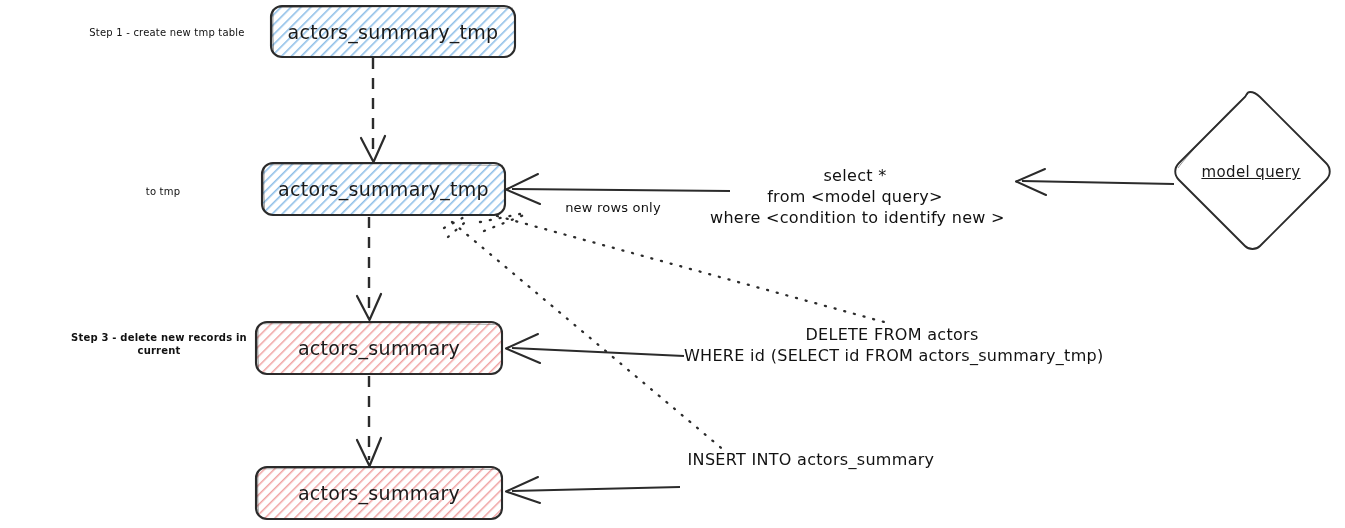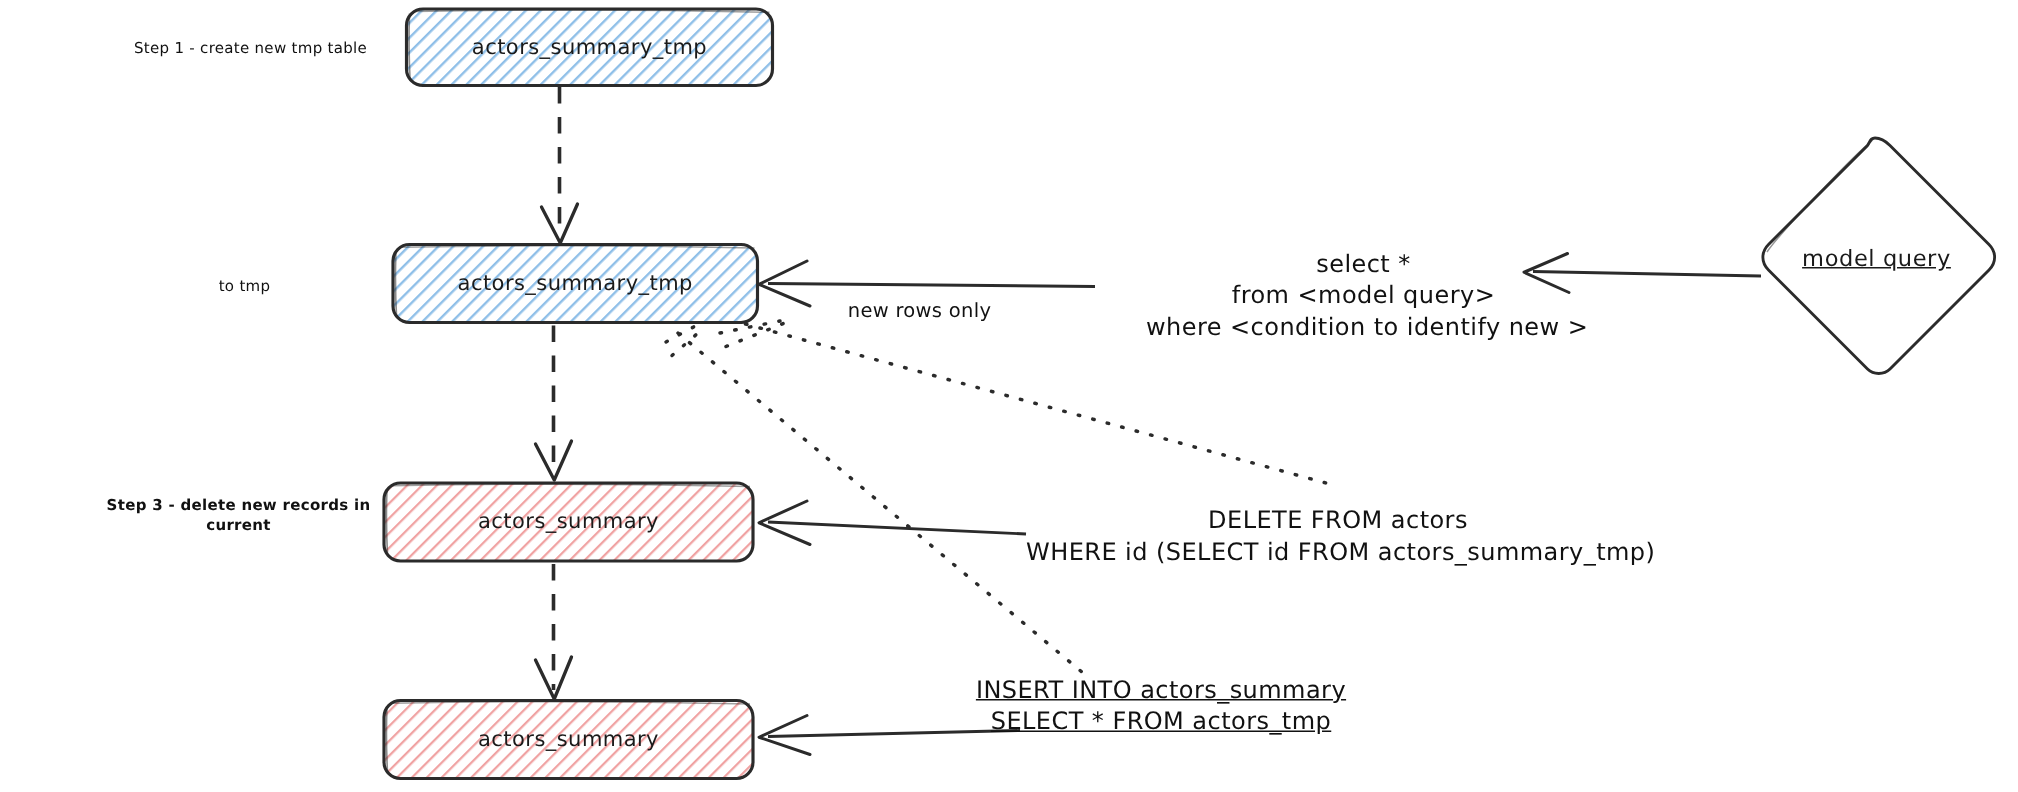--- a/index.html
+++ b/index.html
@@ -54,21 +54,21 @@
   .node {
     position: absolute;
     display: flex;
     align-items: center;
     justify-content: center;
     box-sizing: border-box;
   }
   .node-text {
     position: relative;
     z-index: 3;
-    font-size: 14px;
+    font-size: 19px;
     letter-spacing: 0.3px;
     color: #1a1a1a;
     text-align: center;
   }
   .diamond-text {
     position: absolute;
     z-index: 3;
     font-size: 15px;
     letter-spacing: 0.4px;
     color: #1a1a1a;
@@ -202,19 +202,19 @@
   <div class="node" style="left:256px; top:467px; width:246px; height:52px;">
     <span class="node-text">actors_summary</span>
   </div>
 
   <div class="node" style="left:1176px; top:160px; width:150px; height:24px;">
     <span class="diamond-text">model query</span>
   </div>
 
   <div class="txt edge-label" style="left:550px; top:199px; width:126px;">new rows only</div>
 
-  <div class="txt sql-label" style="left:764px; top:165px; width:290px;"><span>select *</span><br><span>from &lt;model query&gt;</span><br><span>where &lt;condition to identify new &gt;</span></div>
-
-  <div class="txt sql-label" style="left:684px; top:336px; width:416px;"><span>DELETE FROM actors</span><br><span>WHERE id (SELECT id FROM actors_summary_tmp)</span></div>
-
-  <div class="txt sql-label" style="left:643px; top:449px; width:262px;text-decoration:underline;"><span>INSERT INTO actors_summary</span><br><span>SELECT * FROM actors_tmp</span></div>
+  <div class="txt sql-label" style="left:710px; top:165px; width:290px;"><span>select *</span><br><span>from &lt;model query&gt;</span><br><span>where &lt;condition to identify new &gt;</span></div>
+
+  <div class="txt sql-label" style="left:684px; top:324px; width:416px;"><span>DELETE FROM actors</span><br><span>WHERE id (SELECT id FROM actors_summary_tmp)</span></div>
+
+  <div class="txt sql-label" style="left:680px; top:449px; width:262px;"><span>INSERT INTO actors_summary</span><br></div>
 
 </div>
 
 </body></html>

